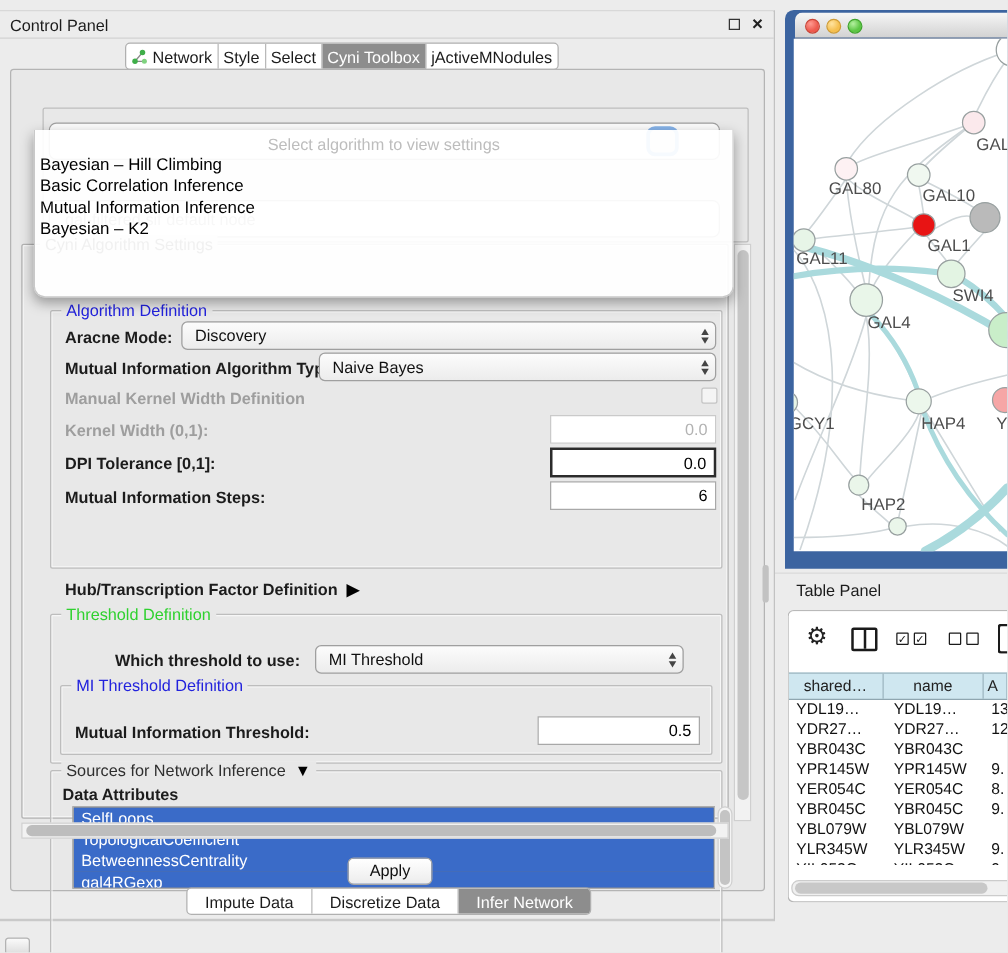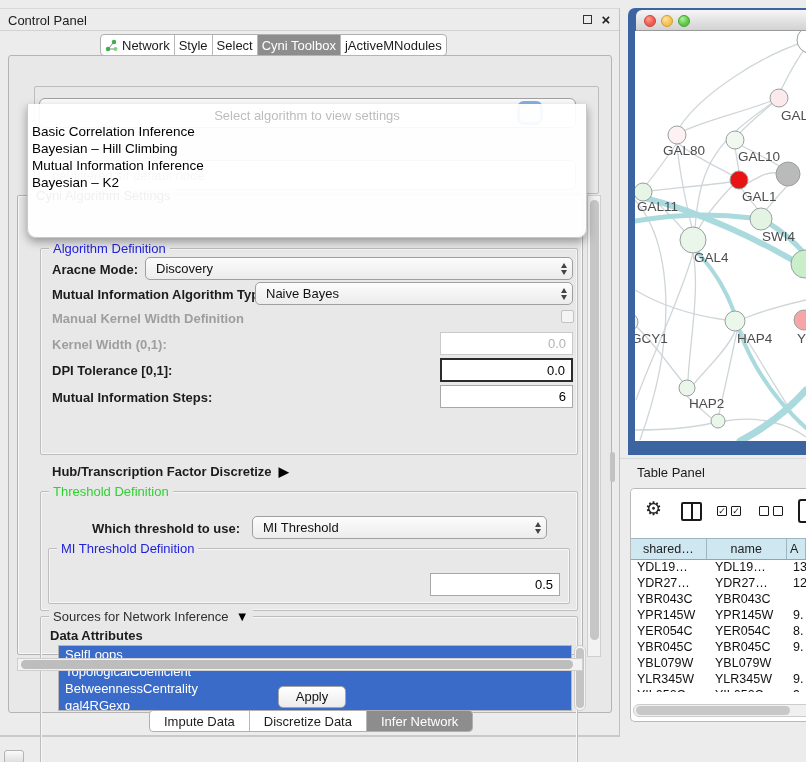--- a/index.html
+++ b/index.html
@@ -178,22 +178,22 @@
     <div id="cp-content" class="abs">
 
       <div id="inference-grp" class="abs grp"></div>
       <div id="combo1" class="abs combo-frag"></div>
       <div id="combo1-stepper" class="abs"></div>
       <div id="combo2" class="abs combo-frag">gal-filtered sif default node</div>
 
       <div id="dropdown" class="abs">
         <div id="dd-prompt">Select algorithm to view settings</div>
         <div id="dd-items">
+            <div class="dd-item">Bayesian – Hill Climbing</div>
             <div class="dd-item">Basic Correlation Inference</div>
-            <div class="dd-item">Bayesian – Hill Climbing</div>
             <div class="dd-item">Mutual Information Inference</div>
             <div class="dd-item">Bayesian – K2</div>
           </div>
       </div>
 
       <div id="settings-grp" class="abs">
         <span class="grp-title t-black" style="left:14px;">Cyni Algorithm Settings</span>
 
         <div class="inner-grp" style="left:22px; top:52px; width:538px; height:207px;">
           <span class="grp-title t-blue" style="left:8px; background:#e8e8e8;">Algorithm Definition</span>
@@ -217,38 +217,39 @@
         <span class="lbl dis" style="left:34px; top:115px;">Manual Kernel Width Definition</span>
         <div class="checkbox" style="left:543px; top:114px;"></div>
         <span class="lbl dis" style="left:34px; top:141px;">Kernel Width (0,1):</span>
         <div class="field dis" style="left:422px; top:136px; width:133px; height:23px;">0.0</div>
         <span class="lbl" style="left:34px; top:167px;">DPI Tolerance [0,1]:</span>
         <div class="field strong" style="left:422px; top:162px; width:133px; height:24px;">0.0</div>
         <span class="lbl" style="left:34px; top:194px;">Mutual Information Steps:</span>
         <div class="field" style="left:422px; top:189px; width:133px; height:23px;">6</div>
 
         <span class="lbl" style="left:34px; top:268px;">
-          <span>Hub/Transcription Factor Discretize</span>
+          <span>Hub/Transcription Factor Definition</span>
           <span class="disclose">&nbsp;▶</span>
         </span>
 
         <div class="inner-grp" style="left:22px; top:295px; width:538px; height:120px;padding-left:11px;">
           <span class="grp-title t-green" style="left:8px; background:#e8e8e8;">Threshold Definition</span>
         </div>
         <span class="lbl" style="left:74px; top:325px;">Which threshold to use:</span>
         <div class="combo" style="left:234px; top:320px; width:295px; height:23px;">
           <span class="cv">MI Threshold</span>
           <span class="stepper">
               <span class="tri-up"></span>
               <span class="tri-dn"></span>
             </span>
         </div>
         <div class="inner-grp" style="left:30px; top:352px; width:522px; height:56px;">
           <span class="grp-title t-blue" style="left:8px; background:#e8e8e8;">MI Threshold Definition</span>
         </div>
+        <span class="lbl" style="left:42px; top:382px;">Mutual Information Threshold:</span>
         <div class="field" style="left:412px; top:377px; width:130px; height:23px;">0.5</div>
 
         <div class="inner-grp" style="left:22px; top:420px; width:538px; height:160px;">
           <span class="grp-title t-black" style="left:8px; background:#e8e8e8;">
             <span>Sources for Network Inference</span>
             <span class="disclose">&nbsp;▼</span>
           </span>
         </div>
         <span class="lbl" style="left:32px; top:432px;">Data Attributes</span>
         <div id="attr-list" class="abs">

